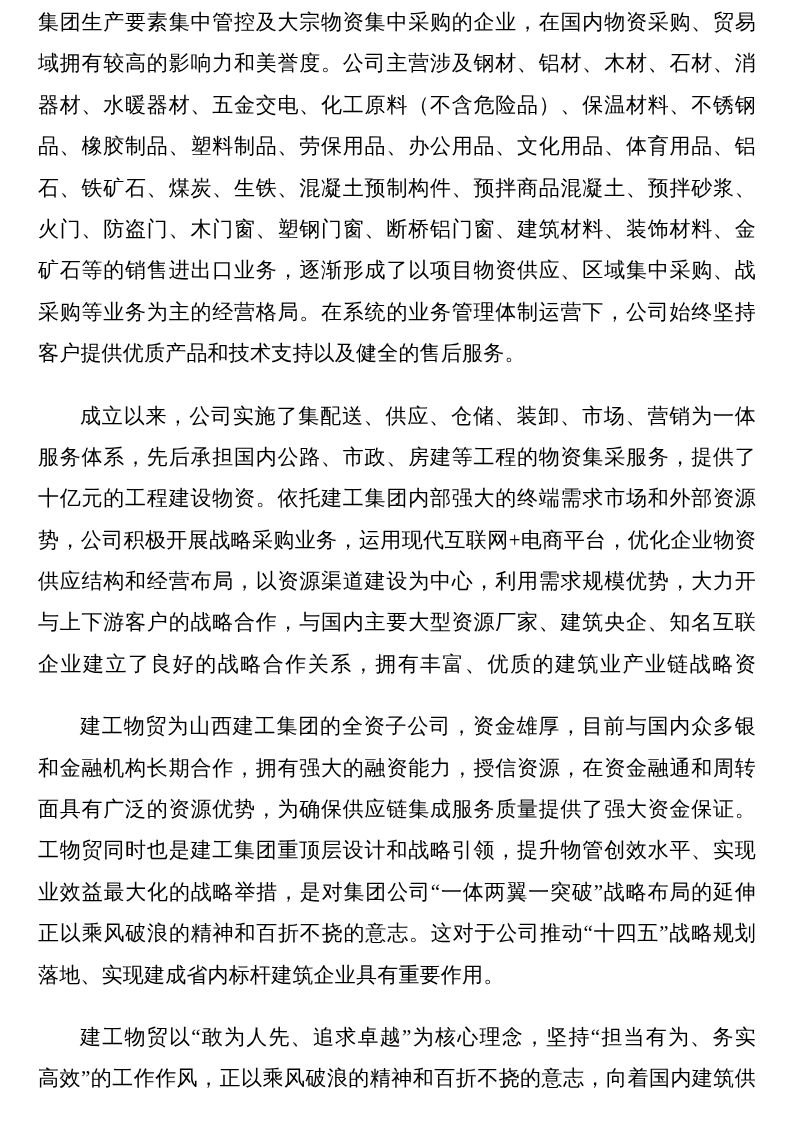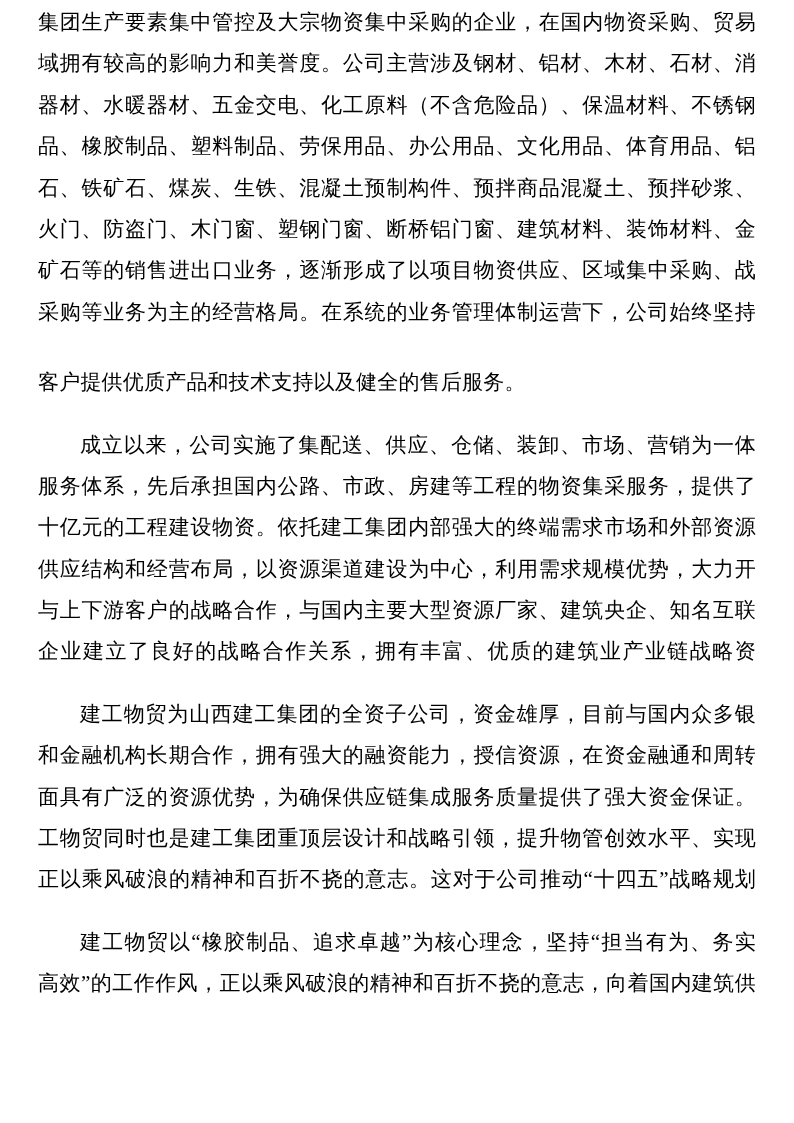--- a/index.html
+++ b/index.html
@@ -29,21 +29,20 @@
     overflow: hidden;
     text-align: justify;
     text-align-last: justify;
     letter-spacing: 0.2px;
   }
   .line.indent {
     text-indent: 42px;
   }
   .line.para-end {
     text-align-last: left;
-    margin-top: 29px;
   }
 </style>
 </head>
 <body>
 
 <div class="page">
 
   <p class="paragraph">
     </p>
     <div class="line">集团生产要素集中管控及大宗物资集中采购的企业，在国内物资采购、贸易领</div>
@@ -55,34 +54,37 @@
     <div class="line">矿石等的销售进出口业务，逐渐形成了以项目物资供应、区域集中采购、战略</div>
     <div class="line">采购等业务为主的经营格局。在系统的业务管理体制运营下，公司始终坚持为</div>
     <div class="line para-end">客户提供优质产品和技术支持以及健全的售后服务。</div>
   <p></p>
 
   <p class="paragraph">
     </p>
     <div class="line indent">成立以来，公司实施了集配送、供应、仓储、装卸、市场、营销为一体的</div>
     <div class="line">服务体系，先后承担国内公路、市政、房建等工程的物资集采服务，提供了数</div>
     <div class="line">十亿元的工程建设物资。依托建工集团内部强大的终端需求市场和外部资源优</div>
+    <div class="line">势，公司积极开展战略采购业务，运用现代互联网+电商平台，优化企业物资</div>
     <div class="line">供应结构和经营布局，以资源渠道建设为中心，利用需求规模优势，大力开展</div>
     <div class="line">与上下游客户的战略合作，与国内主要大型资源厂家、建筑央企、知名互联网</div>
     <div class="line">企业建立了良好的战略合作关系，拥有丰富、优质的建筑业产业链战略资源，</div>
   <p></p>
 
   <p class="paragraph">
     </p>
     <div class="line indent">建工物贸为山西建工集团的全资子公司，资金雄厚，目前与国内众多银行</div>
     <div class="line">和金融机构长期合作，拥有强大的融资能力，授信资源，在资金融通和周转方</div>
     <div class="line">面具有广泛的资源优势，为确保供应链集成服务质量提供了强大资金保证。建</div>
     <div class="line">工物贸同时也是建工集团重顶层设计和战略引领，提升物管创效水平、实现企</div>
+    <div class="line">业效益最大化的战略举措，是对集团公司“一体两翼一突破”战略布局的延伸</div>
     <div class="line">正以乘风破浪的精神和百折不挠的意志。这对于公司推动“十四五”战略规划</div>
+    <div class="line para-end">落地、实现建成省内标杆建筑企业具有重要作用。</div>
   <p></p>
 
   <p class="paragraph">
     </p>
-    <div class="line indent">建工物贸以“橡胶制品、追求卓越”为核心理念，坚持“担当有为、务实</div>
+    <div class="line indent">建工物贸以“敢为人先、追求卓越”为核心理念，坚持“担当有为、务实</div>
     <div class="line">高效”的工作作风，正以乘风破浪的精神和百折不挠的意志，向着国内建筑供</div>
 
   <p></p>
 
 </div>
 
 </body></html>

